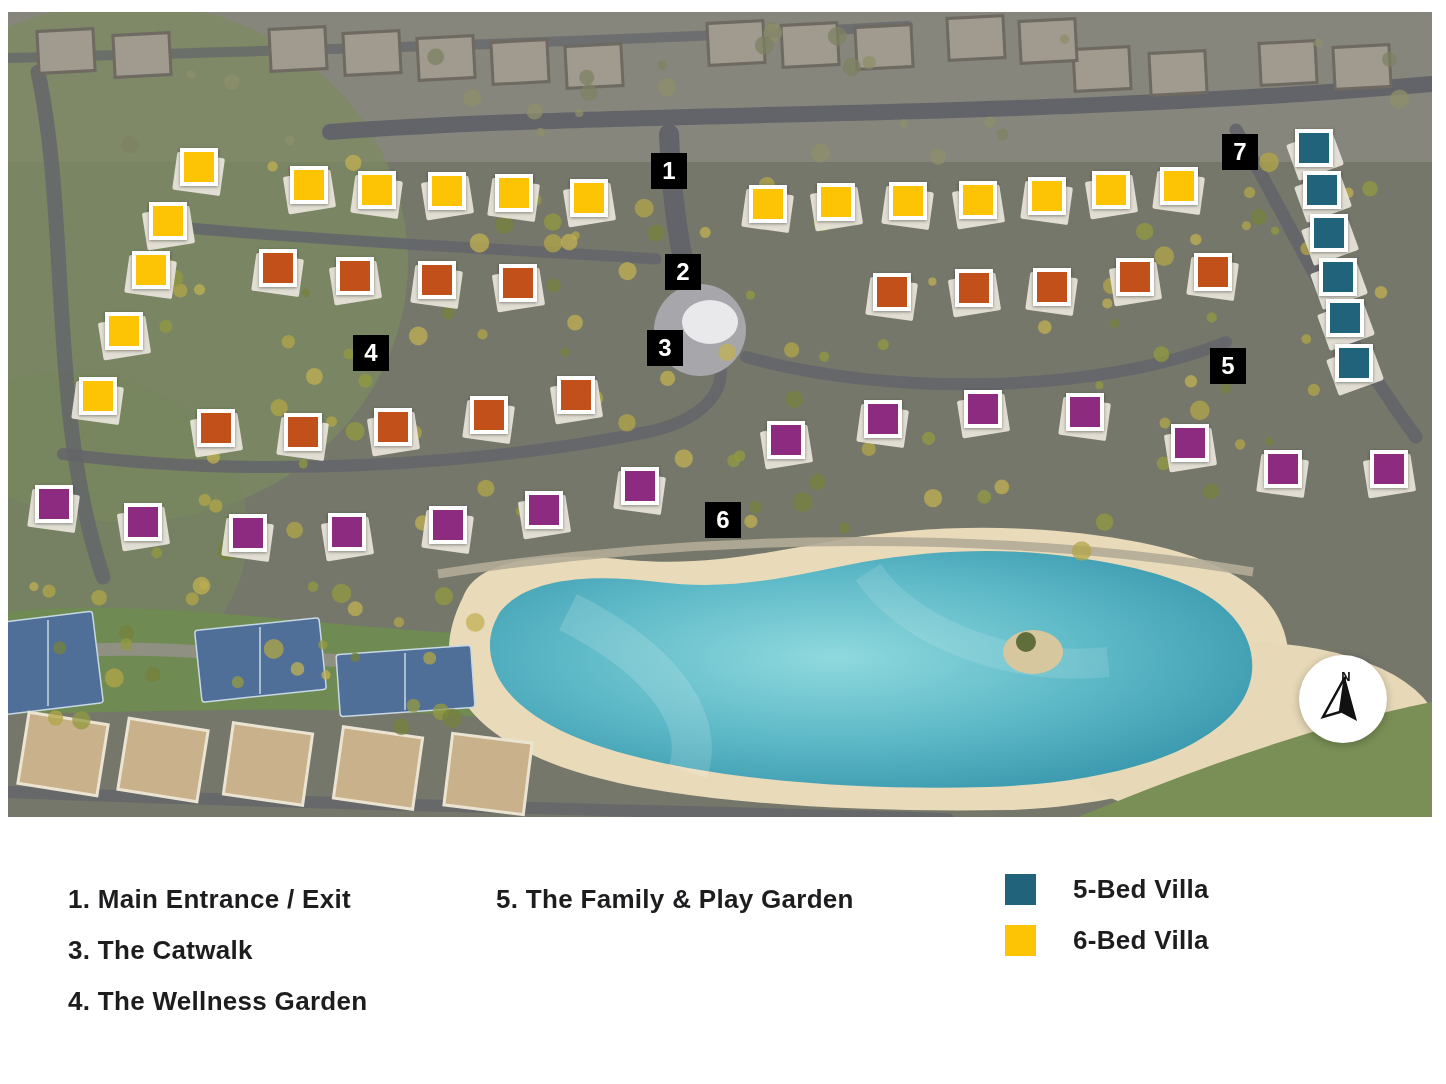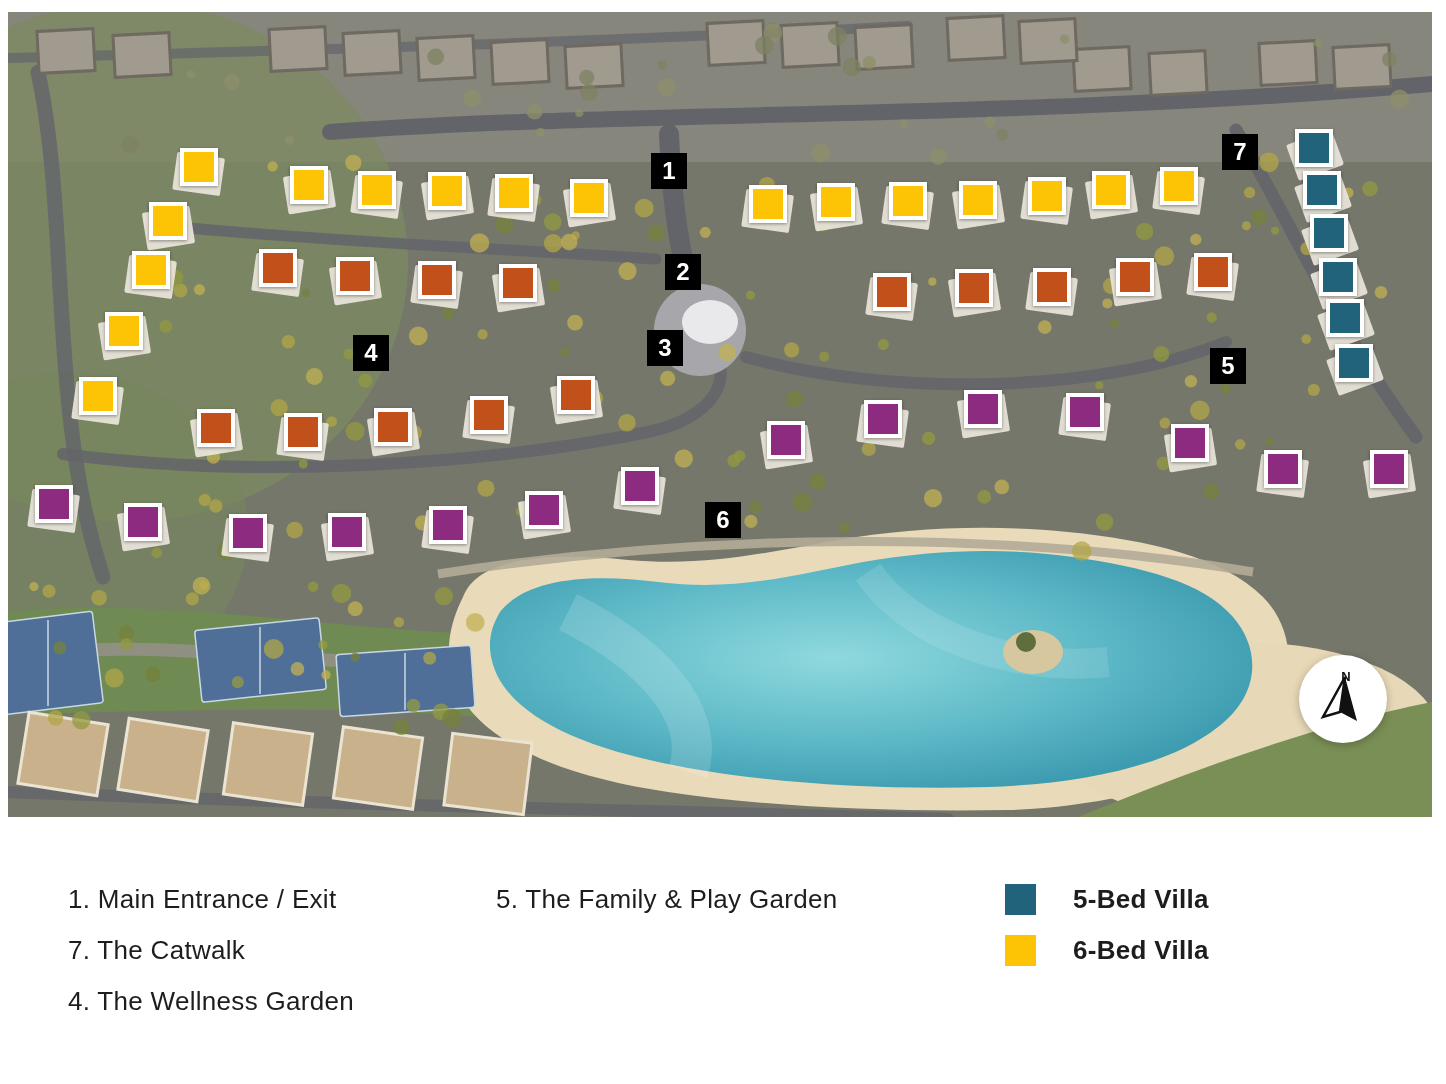--- a/index.html
+++ b/index.html
@@ -27,24 +27,24 @@
   }
   .compass {
     position:absolute; left:1299px; top:655px; width:88px; height:88px;
     border-radius:50%; background:#ffffff; box-shadow:0 2px 8px rgba(0,0,0,.25);
   }
   
   #legend { position:absolute; left:0; top:860px; width:1446px; height:224px; }
   .legend-col { position:absolute; top:14px; }
   .legend-item {
     height:51px; display:flex; align-items:center;
-    font-size:26px; font-weight:400; color:#1d1d1f; letter-spacing:.3px;
+    font-size:26px; font-weight:700; color:#1d1d1f; letter-spacing:.3px;
     white-space:nowrap;
   }
-  .legend-villa-row { height:51px; display:flex; align-items:center; }
+  .legend-villa-row { height:51px; display:flex; }
   .legend-swatch { width:31px; height:31px; flex:0 0 31px; }
   .legend-villa-label {
     margin-left:37px; font-size:26px; font-weight:700; color:#1d1d1f;
     letter-spacing:.3px; white-space:nowrap;
   }
 </style>
 </head>
 <body>
 <div id="screen">
 
@@ -420,21 +420,21 @@
   <svg viewBox="0 0 88 88" width="88" height="88">
     <text x="47" y="26" text-anchor="middle" font-size="13" font-weight="700" fill="#111111" font-family="Liberation Sans, sans-serif">N</text>
     <polygon points="46,22 58,66 41,57" fill="#111111"></polygon>
     <polygon points="46,22 24,62 41,57" fill="none" stroke="#111111" stroke-width="2.5"></polygon>
   </svg>
 </div>
 
 <div id="legend">
   <div class="legend-col" style="left:68px;">
     <div class="legend-item">1. Main Entrance / Exit</div>
-    <div class="legend-item">7. The Catwalk</div>
+    <div class="legend-item">3. The Catwalk</div>
     <div class="legend-item">4. The Wellness Garden</div>
   </div>
   <div class="legend-col" style="left:496px;">
     <div class="legend-item">5. The Family &amp; Play Garden</div>
   </div>
   <div class="legend-col" style="left:1005px;">
     <div class="legend-villa-row">
       <div class="legend-swatch" style="background: rgb(32, 99, 123);"></div>
       <div class="legend-villa-label">5-Bed Villa</div>
     </div>

